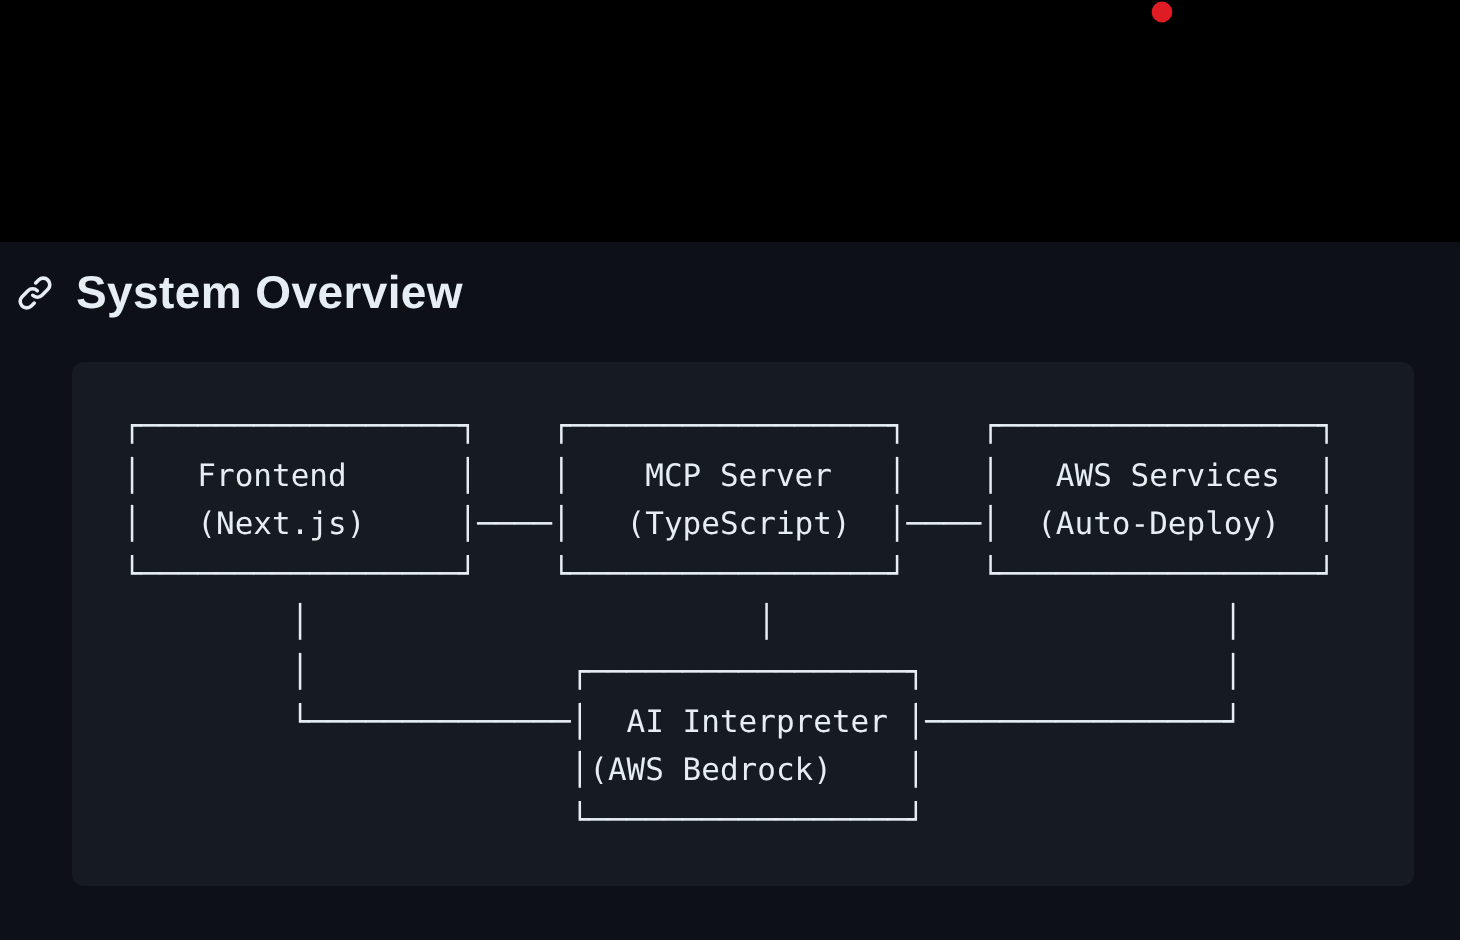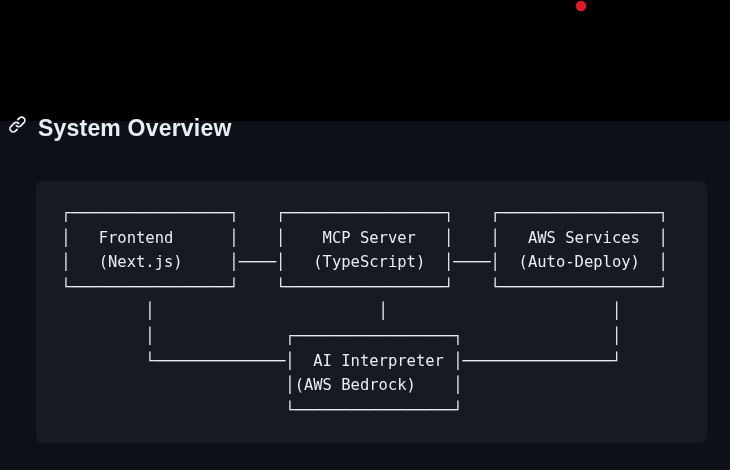--- a/index.html
+++ b/index.html
@@ -23,23 +23,23 @@
     width: 730px; height: 121px;
     background: #000000;
   }
   .rec-dot {
     position: absolute;
     left: 575px; top: 0px;
     width: 12px; height: 12px;
   }
   .heading {
     position: absolute;
-    left: 8px; top: 115px;
+    left: 8px; top: 133px;
     display: flex;
-    align-items: flex-start;
+    align-items: center;
     gap: 11px;
     color: #e6edf3;
   }
   .heading .anchor-icon {
     width: 19px; height: 19px;
     display: inline-flex;
     align-items: center;
     justify-content: center;
     color: #e6edf3;
     cursor: pointer;

